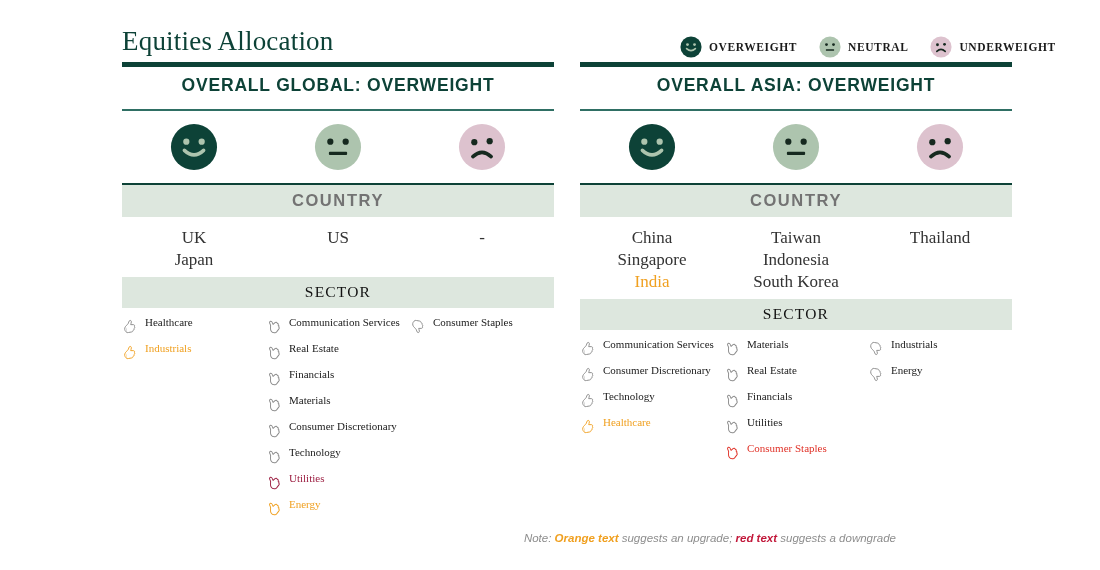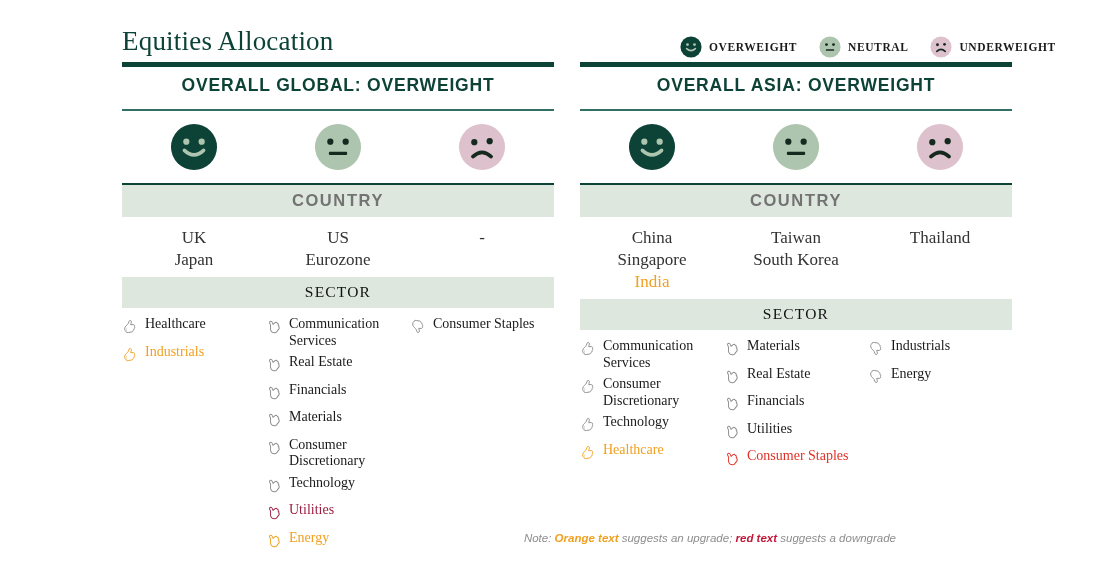--- a/index.html
+++ b/index.html
@@ -76,21 +76,21 @@
     font-size:17px;color:#333333;line-height:1.3;
   }
   .country-col div{padding:0;}
 
   
   .sector-row{display:flex;padding:8px 0 0 0;}
   .sector-col{flex:1;padding-right:6px;}
   .sector-item{
     display:flex;align-items:flex-start;
     font-family:"Liberation Serif", serif;
-    font-size:14px;color:#1a1a1a;line-height:1.18;
+    font-size:11px;color:#1a1a1a;line-height:1.18;
     margin-bottom:5px;
   }
   .sector-item .glyph{
     flex:0 0 16px;width:16px;margin-right:7px;margin-top:3px;
   }
   .sector-item .txt{flex:1;}
 
   .c-orange{color:#f0a020;}
   .c-red{color:#e03127;}
   .c-maroon{color:#9c1f42;}
@@ -186,21 +186,20 @@
       </div>
       <div class="band-top-rule"></div>
       <div class="band band-country">COUNTRY</div>
       <div class="country-row">
         <div class="country-col">
           <div class="">UK</div>
           <div class="">Japan</div>
         </div>
         <div class="country-col">
           <div class="">US</div>
-          <div class="">Eurozone</div>
         </div>
         <div class="country-col">
           <div class="">-</div>
         </div>
       </div>
       <div class="band band-sector">SECTOR</div>
       <div class="sector-row">
         <div class="sector-col">
           <div class="sector-item">
             <span class="glyph"><svg width="15" height="15" viewBox="0 0 32 32">
@@ -332,20 +331,21 @@
       <div class="band-top-rule"></div>
       <div class="band band-country">COUNTRY</div>
       <div class="country-row">
         <div class="country-col">
           <div class="">China</div>
           <div class="">Singapore</div>
           <div class="c-orange">India</div>
         </div>
         <div class="country-col">
           <div class="">Taiwan</div>
+          <div class="">Indonesia</div>
           <div class="">South Korea</div>
         </div>
         <div class="country-col">
           <div class="">Thailand</div>
         </div>
       </div>
       <div class="band band-sector">SECTOR</div>
       <div class="sector-row">
         <div class="sector-col">
           <div class="sector-item">

